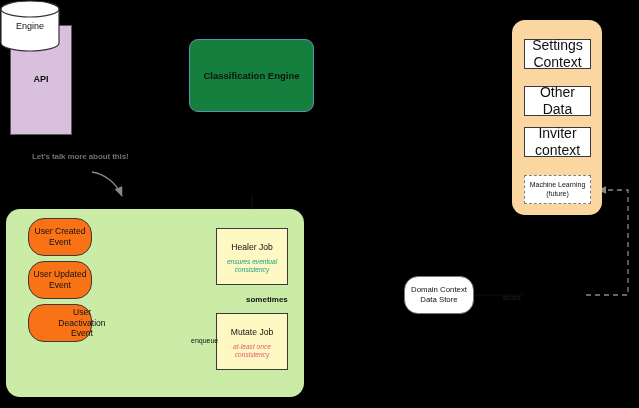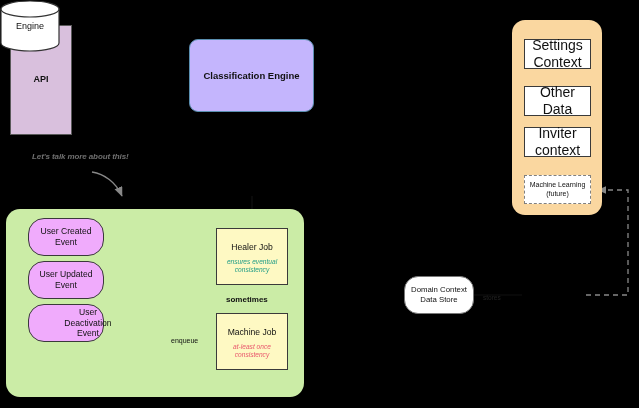--- a/index.html
+++ b/index.html
@@ -31,40 +31,40 @@
   #api-box {
     left: 10px; top: 25px; width: 62px; height: 110px;
     background: #d9c0dd;
     border: 1px solid #5a5a5a;
     font-size: 9px;
     font-weight: bold;
   }
   
   #classification-engine-box {
     left: 189px; top: 39px; width: 125px; height: 73px;
-    background: #c4b5fd;
+    background: #15803d;
     border: 1px solid #5a8fb0;
     border-radius: 9px;
     font-size: 9.5px;
     font-weight: bold;
   }
   
   #events-jobs-group {
     left: 6px; top: 209px; width: 298px; height: 188px;
     background: #cbeca6;
     border-radius: 14px;
   }
   
   .event-pill {
-    background: #f0abfc;
+    background: #f97316;
     border: 1.4px solid #3a3a3a;
     border-radius: 16px;
     font-size: 8.6px;
     left: 28px;
-    width: 76px;
+    width: 64px;
     height: 38px;
     padding: 0 4px;
   }
   #event-user-created { top: 218px; }
   #event-user-updated { top: 261px; }
   #event-user-deactivation { top: 304px; padding-left: 48px; }
   #event-api-events { top: 347px; }
 
   
   .job-box {
@@ -135,32 +135,32 @@
     display: flex; align-items: center; justify-content: center;
     font-size: 9px; color: #111111;
   }
 
   
   #note-talk-more {
     left: 32px; top: 150px;
     width: 160px; height: 14px;
     justify-content: flex-start;
     font-size: 8px;
-    font-style: italic;
     font-weight: bold;
     color: #6f6f6f;
     letter-spacing: -0.1px;
   }
 
   
   .edge-label {
     position: absolute;
     color: #111111;
     background: transparent;
     white-space: nowrap;
+    margin-left: 20px;
   }
   #label-enqueue { left: 171px; top: 337px; font-size: 7px; }
   #label-sometimes { left: 226px; top: 295px; font-size: 8px; font-weight: bold; }
   #label-stores { left: 483px; top: 294px; font-size: 6.5px; color: #222; }
 
   
   #edges {
     position: absolute; left: 0; top: 0;
     width: 639px; height: 408px;
     pointer-events: none;
@@ -248,21 +248,21 @@
   </div>
   <div class="node event-pill" id="event-user-deactivation">
     <span>User Deactivation Event</span>
   </div>
 
   <div class="node job-box" id="job-healer">
     <span class="job-title">Healer Job</span>
     <span class="job-sub sub-teal">ensures eventual consistency</span>
   </div>
   <div class="node job-box" id="job-mutate">
-    <span class="job-title">Machine Job</span>
+    <span class="job-title">Mutate Job</span>
     <span class="job-sub sub-red">at-least once consistency</span>
   </div>
 
   <div class="node ctx-box" id="ctx-settings">
     <span>Settings Context</span>
   </div>
   <div class="node ctx-box" id="ctx-other-data">
     <span>Other Data</span>
   </div>
   <div class="node ctx-box" id="ctx-inviter">

